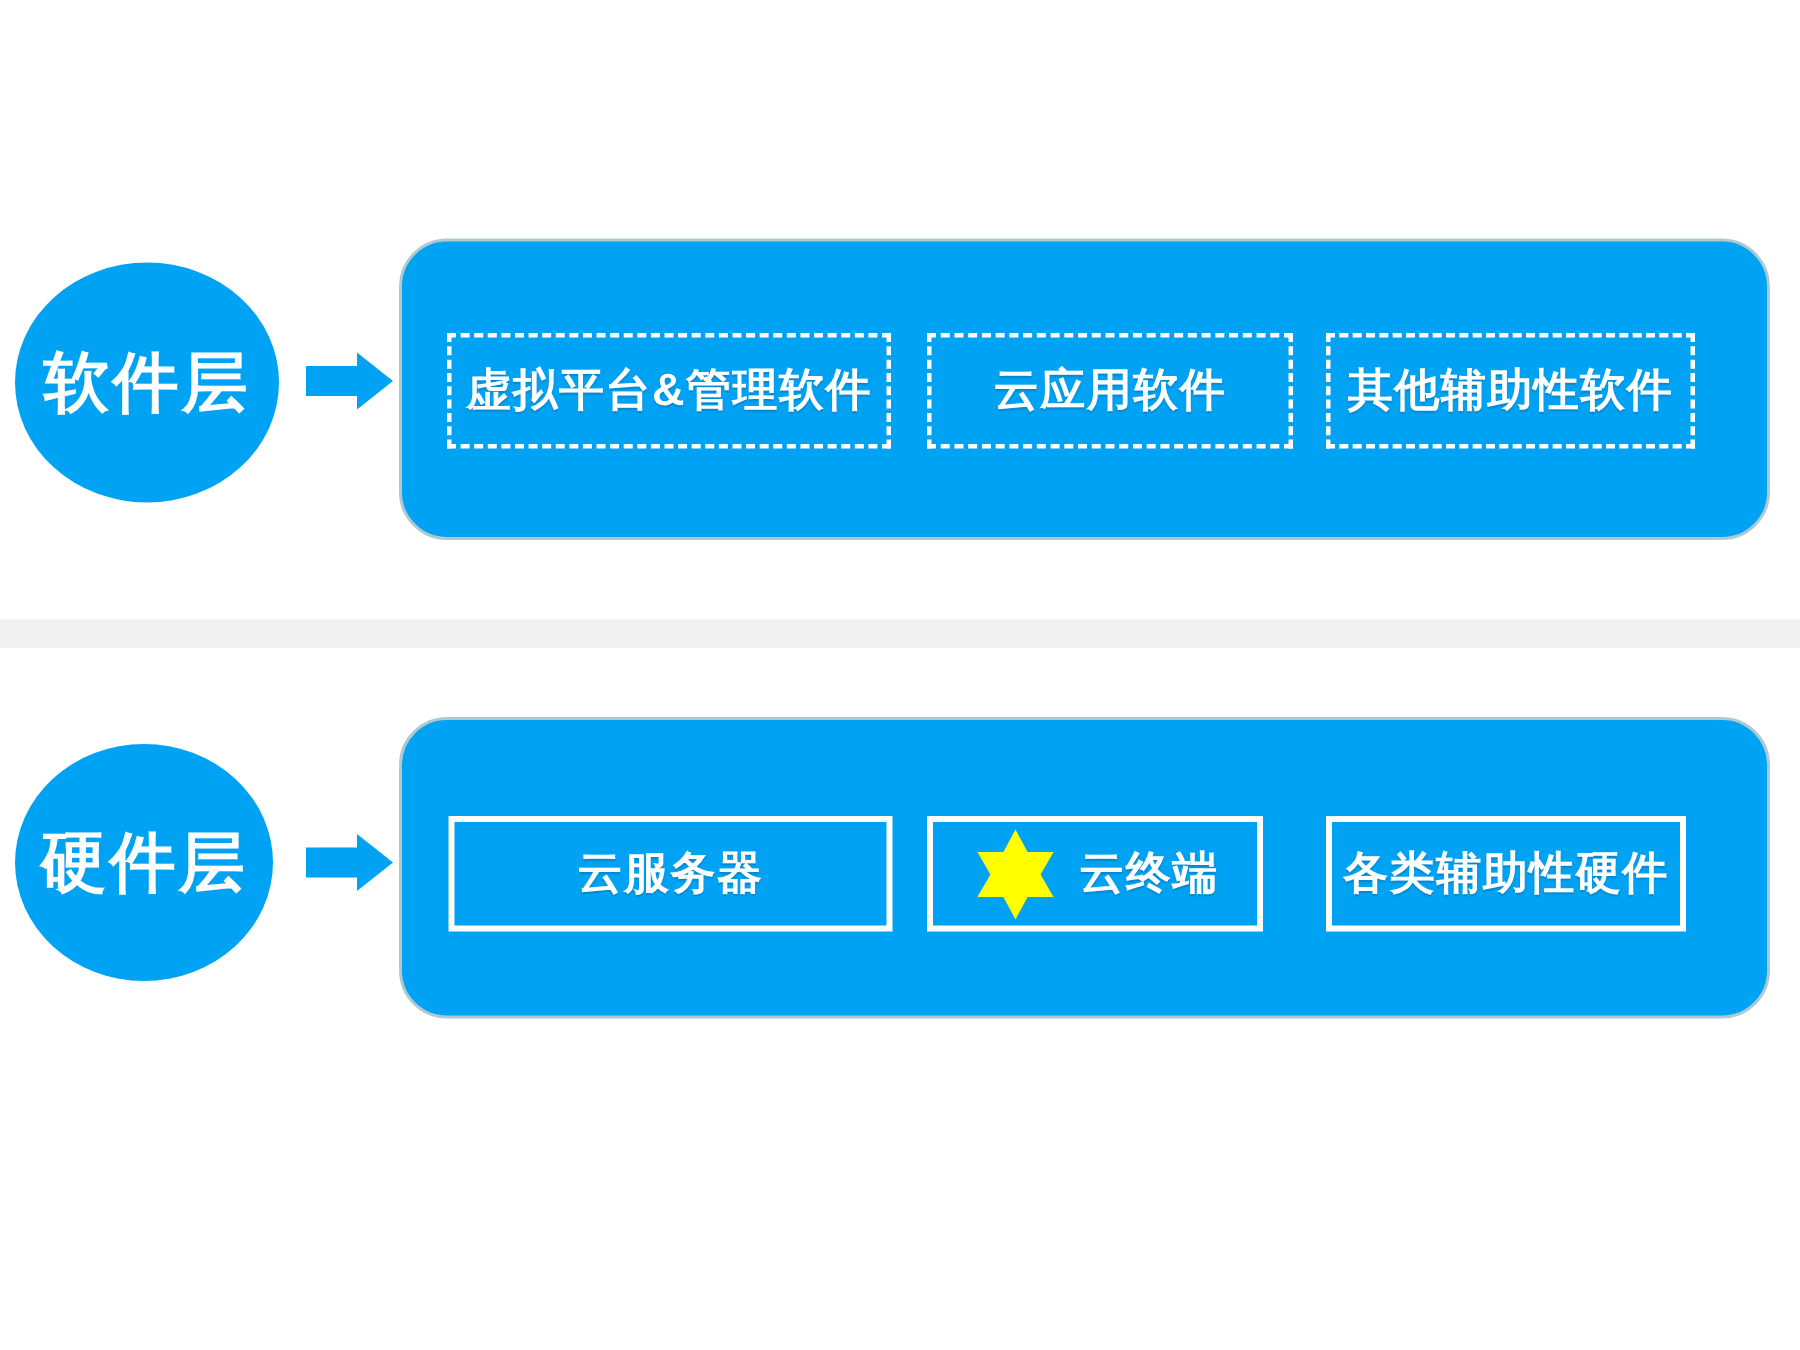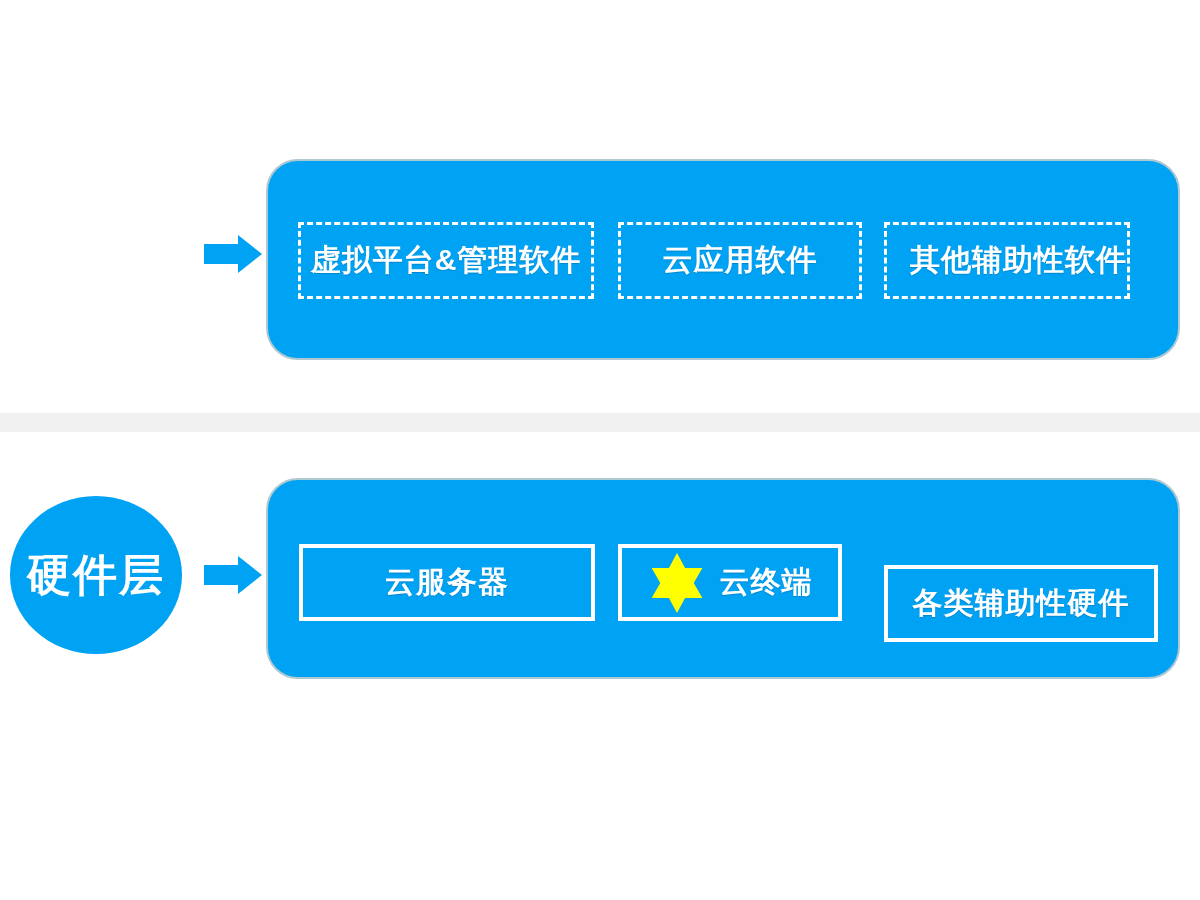--- a/index.html
+++ b/index.html
@@ -43,38 +43,41 @@
     position:absolute;box-sizing:border-box;
     display:flex;align-items:center;justify-content:center;gap:14px;
     color:#ffffff;font-weight:bold;font-size:30px;letter-spacing:1px;
     text-shadow:0 1px 1px rgba(0,60,100,0.25);
   }
   .inner-box.dashed{border:3px dashed #ffffff;}
   .inner-box.solid{border:4px solid #ffffff;}
 
   .panel-software .box-1{left:30px;top:61px;width:296px;height:77px;}
   .panel-software .box-2{left:350px;top:61px;width:244px;height:77px;}
-  .panel-software .box-3{left:616px;top:61px;width:246px;height:77px;justify-content:flex-end;}
+  .panel-software .box-3{left:616px;top:61px;width:246px;height:77px;}
 
   .panel-hardware .box-1{left:31px;top:64px;width:296px;height:77px;}
   .panel-hardware .box-2{left:350px;top:64px;width:224px;height:77px;}
-  .panel-hardware .box-3{left:616px;top:64px;width:274px;height:77px;margin-top:21px;}
+  .panel-hardware .box-3{left:616px;top:64px;width:240px;height:77px;}
 
   .star-icon{width:58px;height:60px;flex:0 0 auto;display:block;}
 
   
   .divider-band{
     position:absolute;left:0;top:413px;width:1200px;height:19px;background:#f1f1f1;
   }
 </style>
 </head>
 <body>
 
 <div class="stage">
 
+  <div class="layer-circle circle-software">
+    <span>软件层</span>
+  </div>
 
   <div class="block-arrow arrow-software">
     <div class="tail"></div>
     <div class="head"></div>
   </div>
 
   <div class="panel panel-software">
     <div class="inner-box dashed box-1">
       <span>虚拟平台&amp;管理软件</span>
     </div>

